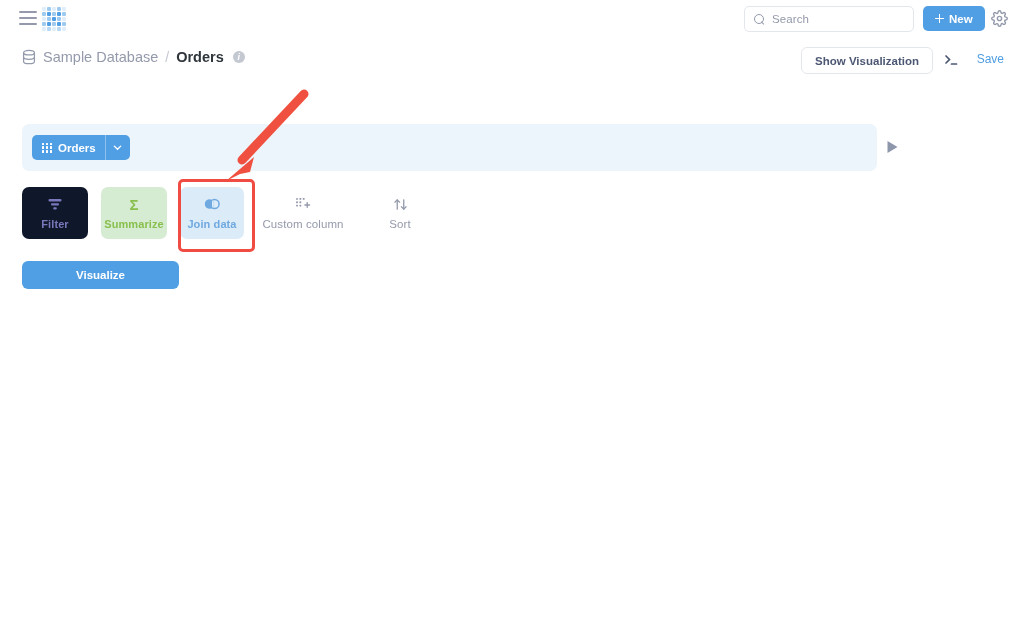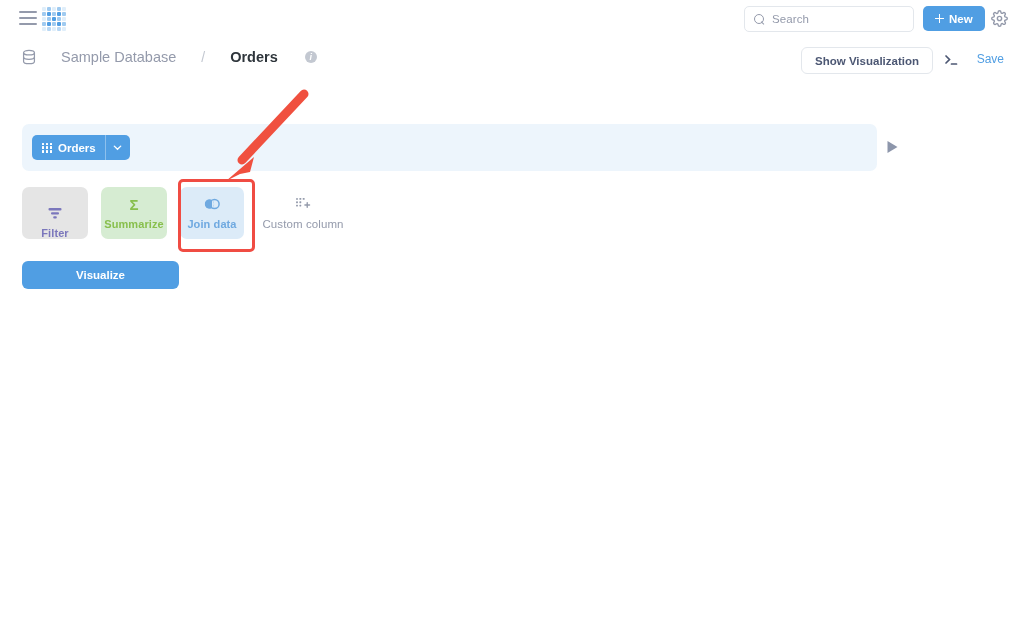--- a/index.html
+++ b/index.html
@@ -80,21 +80,21 @@
     width: 17px; height: 17px; cursor: pointer;
   }
 
   
   .qheader {
     position: absolute; top: 40px; left: 0;
     width: 1024px; height: 40px;
   }
   .crumbs {
     position: absolute; left: 22px; top: 9px;
-    display: flex; align-items: center; gap: 25px;
+    display: flex; align-items: center; gap: 7px;
   }
   .dbicon { width: 14px; height: 16px; flex: 0 0 auto; }
   .crumb-db {
     font-size: 14.5px; color: #949aab; cursor: pointer;
   }
   .crumb-sep { font-size: 14px; color: #c3c8d1; }
   .crumb-table {
     font-size: 14.5px; font-weight: bold; color: #2e353b; cursor: pointer;
   }
   .infoicon {
@@ -159,21 +159,21 @@
 
   
   .actions { position: absolute; left: 22px; top: 187px; display: flex; }
   .act {
     width: 66px; height: 52px; border-radius: 7px;
     display: flex; flex-direction: column; align-items: center; justify-content: center;
     gap: 6px; cursor: pointer; margin-right: 13px;
   }
   .act .aicon { height: 15px; display: flex; align-items: center; justify-content: center; }
   .act .alabel { font-size: 11px; font-weight: bold; letter-spacing: .1px; }
-  .act.filter { background: #e5e5e5; justify-content: flex-end; }
+  .act.filter { background: #0f172a; }
   .act.filter .alabel { color: #7b77bc; }
   .act.summarize { background: #d6ecd2; }
   .act.summarize .alabel { color: #88bf4d; }
   .act.join { background: #dcebf8; width: 64px; text-align: right; }
   .act.join .alabel { color: #6fa9e0; }
   .act.plain { background: transparent; width: 76px; }
   .act.plain .alabel { color: #949aab; font-weight: normal; font-size: 11.5px; }
   .act.wide { width: 92px; }
 
   .sigma { font-size: 15px; color: #88bf4d; font-weight: bold; line-height: 1; }
@@ -364,20 +364,31 @@
           </g>
           <g stroke="#949aab" stroke-width="1.5" stroke-linecap="round">
             <path d="M12 5v5"></path>
               <path d="M9.5 7.5h5"></path>
           </g>
         </svg>
       </span>
       <span class="alabel">Custom column</span>
     </div>
 
+    <div class="act plain">
+      <span class="aicon">
+        <svg viewBox="0 0 16 14" width="15" height="13" stroke="#949aab" stroke-width="1.4" fill="none" stroke-linecap="round" stroke-linejoin="round">
+          <path d="M4.5 12V2"></path>
+            <path d="M2 4.5L4.5 2 7 4.5"></path>
+          <path d="M11.5 2v10"></path>
+            <path d="M9 9.5l2.5 2.5 2.5-2.5"></path>
+        </svg>
+      </span>
+      <span class="alabel">Sort</span>
+    </div>
 
   </div>
 
   <button class="visualize">Visualize</button>
 
   <div class="hl-box"></div>
 
   <svg class="arrow-svg" viewBox="0 0 110 105">
     <g id="arrowg">
       <path d="M94 9 L32 75" stroke="#f0503f" stroke-width="9" stroke-linecap="round" fill="none"></path>

